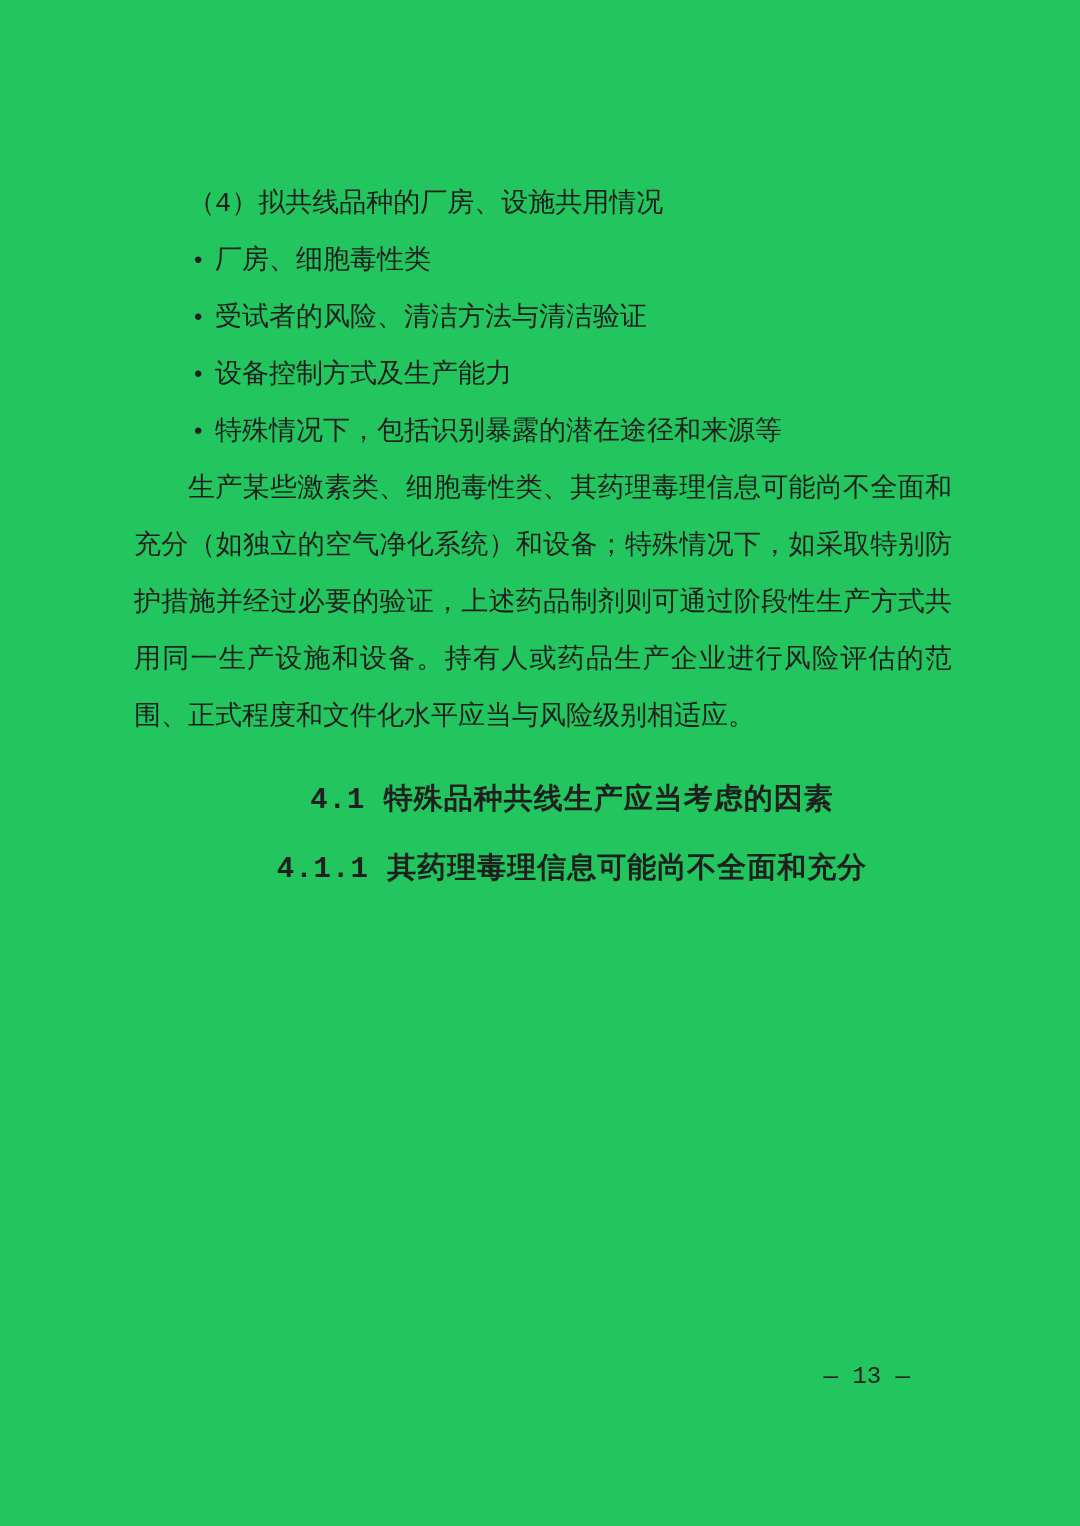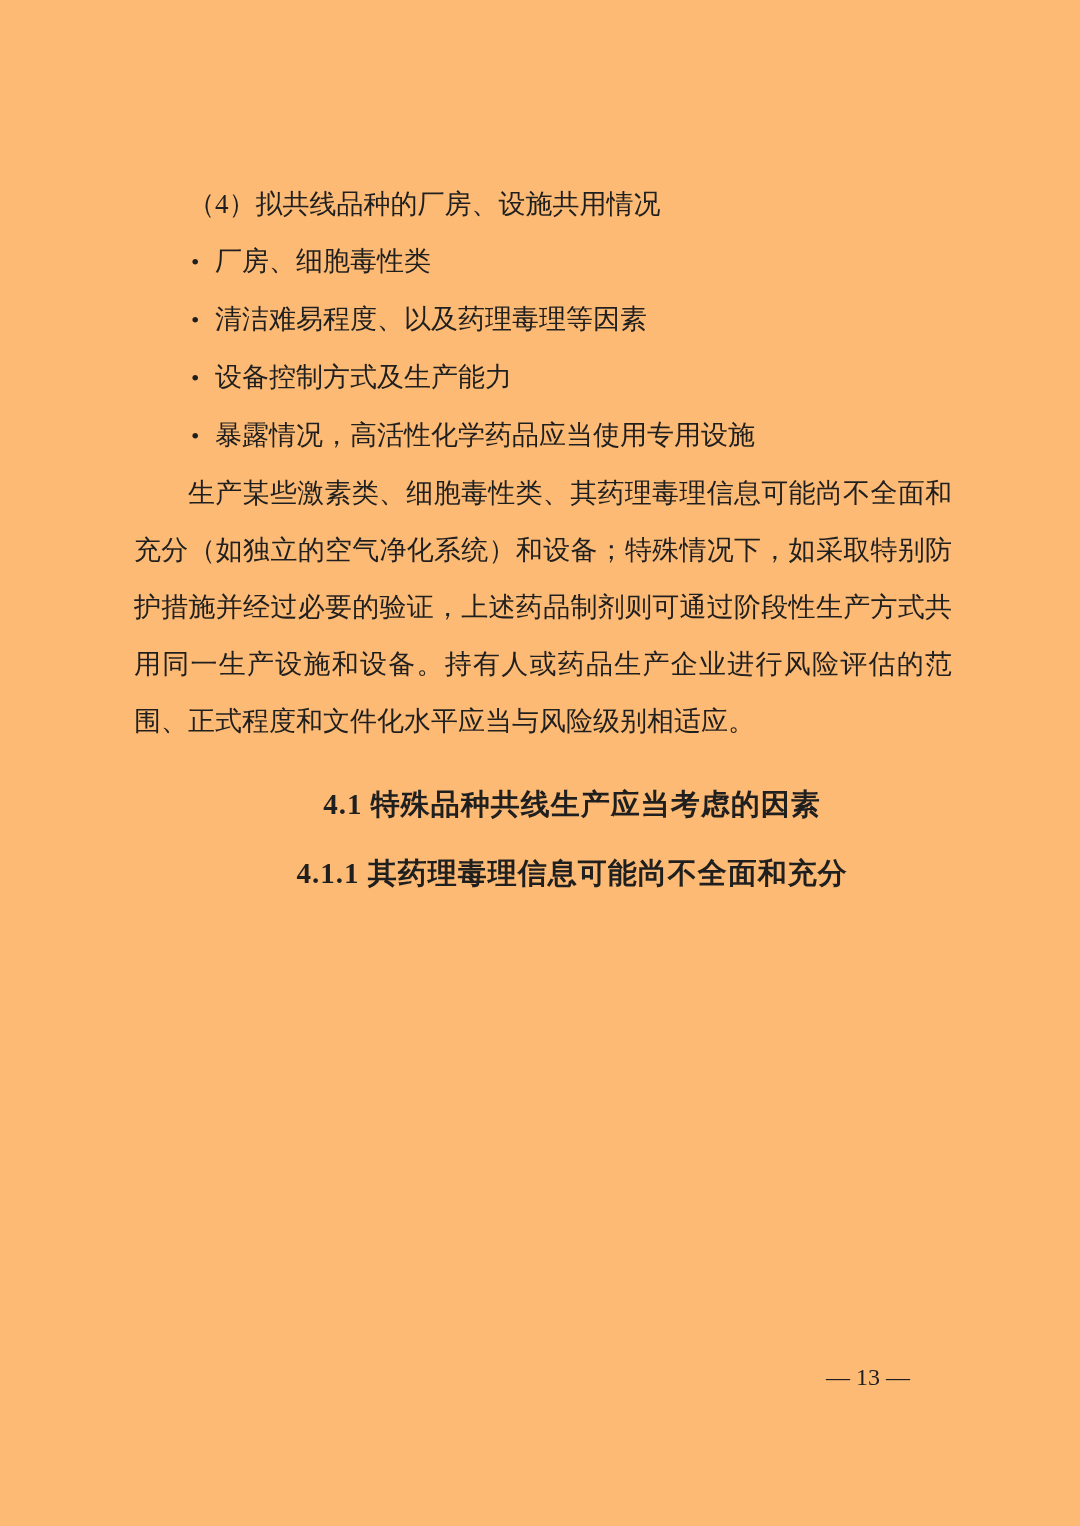--- a/index.html
+++ b/index.html
@@ -4,22 +4,22 @@
 <style>
   html, body {
     margin: 0;
     padding: 0;
     background: #ffffff;
   }
   .page {
     position: relative;
     width: 1080px;
     height: 1526px;
-    background: #fdba74;
-    font-family: Liberation Serif, serif;
+    background: #22c55e;
+    font-family: Liberation Mono, monospace;
     color: #1f1f1f;
     overflow: hidden;
   }
   .content {
     position: absolute;
     left: 134px;
     top: 176px;
     width: 818px;
     font-size: 27px;
     line-height: 57px;
@@ -78,27 +78,27 @@
 <div class="page">
   <div class="content">
 
     <p class="numbered-item">（4）拟共线品种的厂房、设施共用情况</p>
 
     <ul class="bullet-list">
       <li class="bullet-item">
         <span class="bullet-dot">•</span><span>厂房、细胞毒性类</span>
       </li>
       <li class="bullet-item">
-        <span class="bullet-dot">•</span><span>清洁难易程度、以及药理毒理等因素</span>
+        <span class="bullet-dot">•</span><span>受试者的风险、清洁方法与清洁验证</span>
       </li>
       <li class="bullet-item">
         <span class="bullet-dot">•</span><span>设备控制方式及生产能力</span>
       </li>
       <li class="bullet-item">
-        <span class="bullet-dot">•</span><span>暴露情况，高活性化学药品应当使用专用设施</span>
+        <span class="bullet-dot">•</span><span>特殊情况下，包括识别暴露的潜在途径和来源等</span>
       </li>
     </ul>
 
     <p class="para">生产某些激素类、细胞毒性类、其药理毒理信息可能尚不全面和充分（如独立的空气净化系统）和设备；特殊情况下，如采取特别防护措施并经过必要的验证，上述药品制剂则可通过阶段性生产方式共用同一生产设施和设备。持有人或药品生产企业进行风险评估的范围、正式程度和文件化水平应当与风险级别相适应。</p>
 
     <h2 class="heading heading-4-1">4.1 特殊品种共线生产应当考虑的因素</h2>
 
     <h3 class="heading heading-4-1-1">4.1.1 其药理毒理信息可能尚不全面和充分</h3>
 
 

